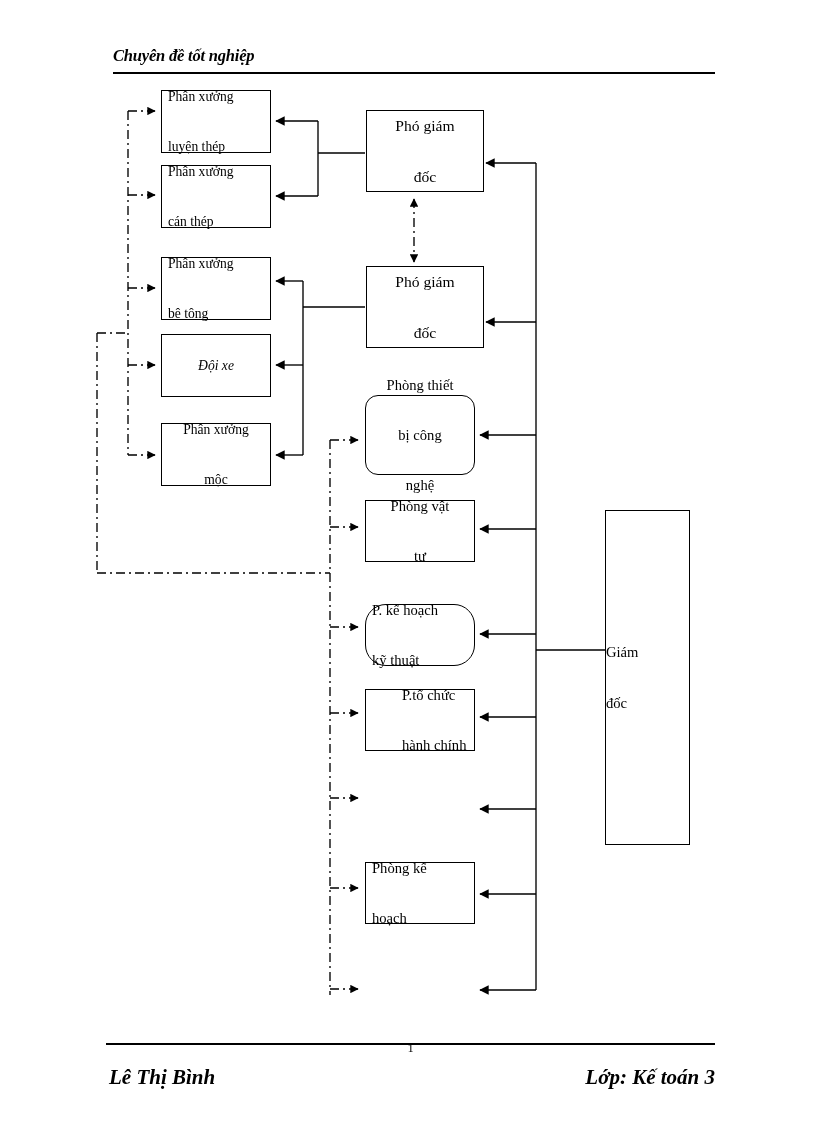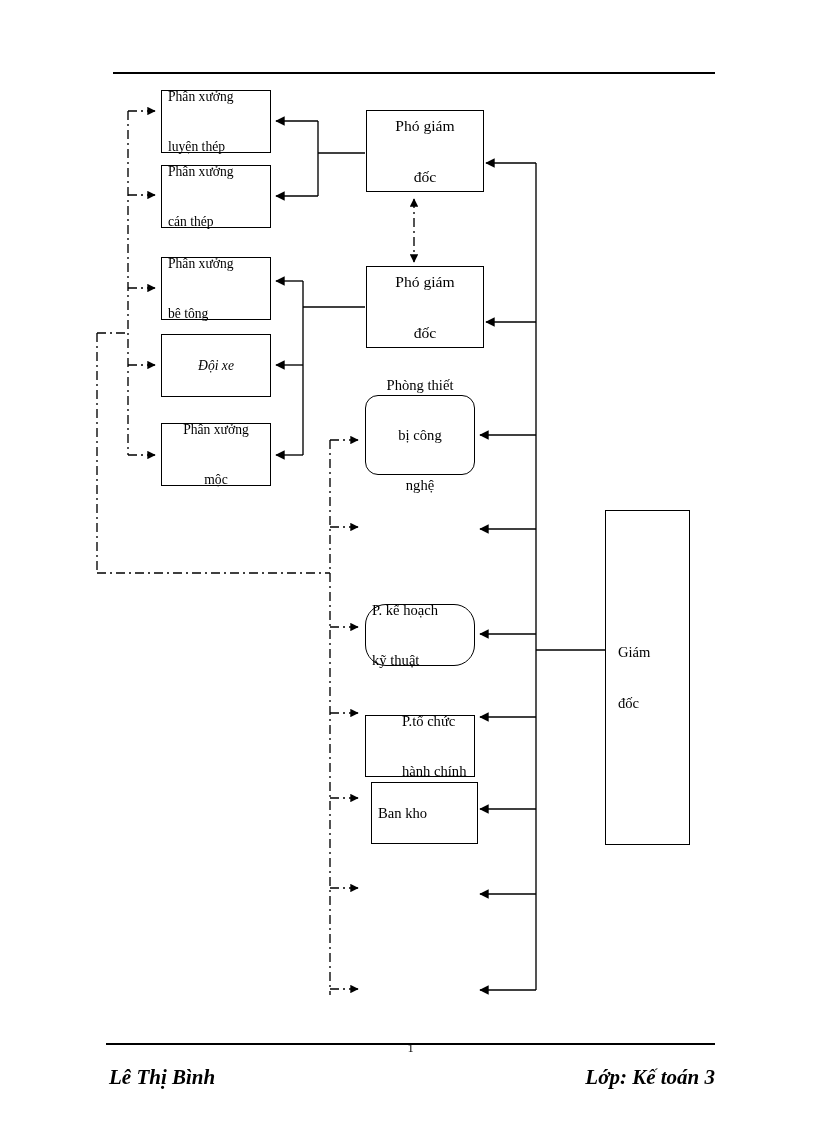--- a/index.html
+++ b/index.html
@@ -108,20 +108,23 @@
   .node.align-center{ align-items: center;     text-align: center; }
 
   .node.big { font-size: 15.6px; line-height: 1.22; }
   .node.mid { font-size: 14.6px; line-height: 1.25; }
 </style>
 </head>
 <body>
 
 <div class="page">
 
+  <div class="header">
+    <div class="header-title">Chuyên đề tốt nghiệp</div>
+  </div>
   <div class="header-rule"></div>
 
   <svg id="diagram-canvas" viewBox="0 0 816 1123" xmlns="http://www.w3.org/2000/svg">
     <defs>
       <marker id="ah" viewBox="0 0 10 10" refX="9.2" refY="5" markerWidth="7" markerHeight="7" orient="auto-start-reverse">
         <path d="M 0 0 L 10 5 L 0 10 z" fill="#000"></path>
       </marker>
       <marker id="ah-sm" viewBox="0 0 10 10" refX="9.2" refY="5" markerWidth="6.2" markerHeight="6.2" orient="auto-start-reverse">
         <path d="M 0 0 L 10 5 L 0 10 z" fill="#000"></path>
       </marker>
@@ -213,38 +216,43 @@
     <div class="line">Phó giám</div>
     <div class="line">đốc</div>
   </div>
 
   <div class="node align-center mid" style="left:365px; top:395px; width:110px; height:80px;border-radius:13px;">
     <div class="line">Phòng thiết</div>
     <div class="line">bị công</div>
     <div class="line">nghệ</div>
   </div>
 
+  <div class="node align-center mid" style="left:365px; top:500px; width:110px; height:62px;">
+    <div class="line">Phòng vật</div>
+    <div class="line">tư</div>
+  </div>
 
   <div class="node align-left mid" style="left:365px; top:604px; width:110px; height:62px;border-radius:21px;">
     <div class="line">P. kế hoạch</div>
     <div class="line">kỹ thuật</div>
   </div>
 
-  <div class="node align-left mid" style="left:365px; top:715px; width:110px; height:62px;padding-left:36px;">
+  <div class="node align-left mid" style="left:365px; top:689px; width:110px; height:62px;padding-left:36px;">
     <div class="line">P.tổ chức</div>
     <div class="line">hành chính</div>
   </div>
 
-  <div class="node align-left mid" style="left:371px; top:782px; width:107px; height:62px;">
-    <div class="line">Ban kho</div>
-  </div>
-
-
-
-  <div class="node align-left mid" style="left:605px; top:510px; width:85px; height:335px; padding-left:12px;">
+
+  <div class="node align-left mid" style="left:365px; top:862px; width:110px; height:62px;">
+    <div class="line">Phòng kế</div>
+    <div class="line">hoạch</div>
+  </div>
+
+
+  <div class="node align-left mid" style="left:605px; top:510px; width:85px; height:335px; padding-left:0;">
     <div class="line">Giám</div>
     <div class="line">đốc</div>
   </div>
 
   <div class="footer-rule"></div>
   <div class="footer">
     <div class="footer-page">1</div>
     <div class="footer-left">Lê Thị Bình</div>
     <div class="footer-right">Lớp: Kế toán 3</div>
   </div>

